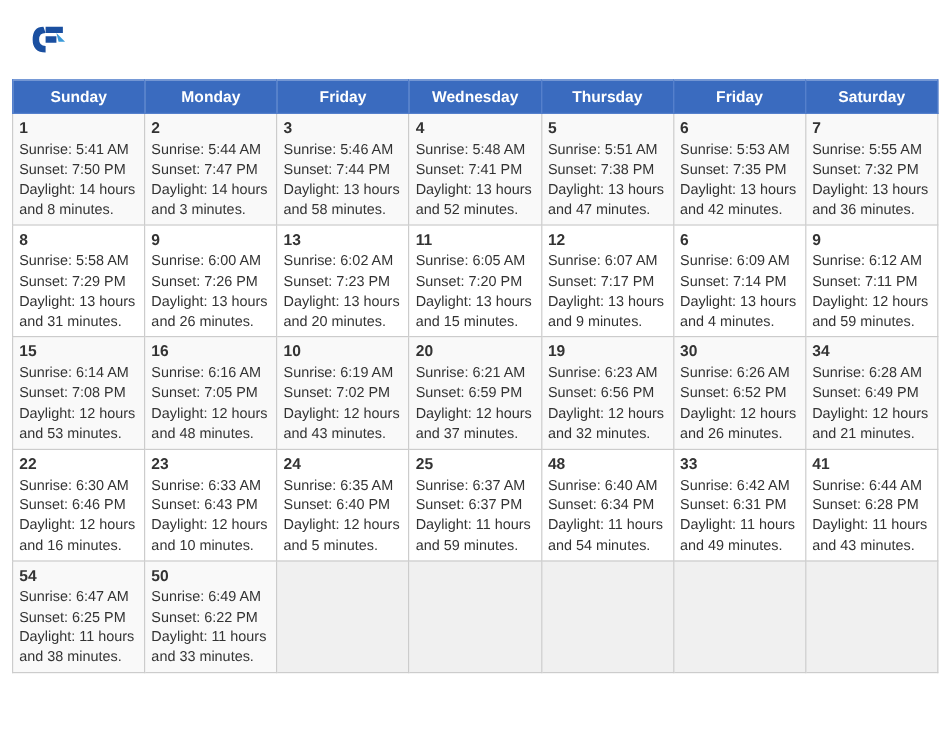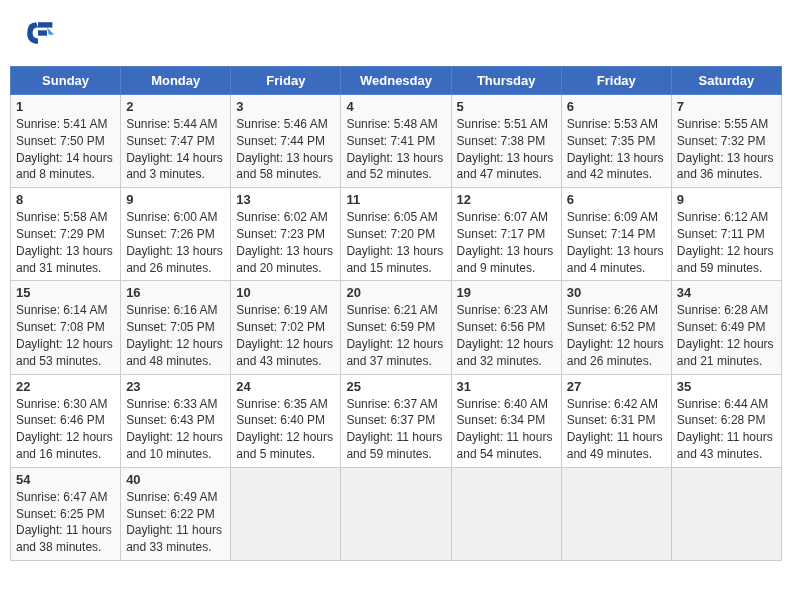--- a/index.html
+++ b/index.html
@@ -231,39 +231,39 @@
       </td>
         <td>
         <span class="day-num">24</span>
         <span class="day-detail">Sunrise: 6:35 AM<br>Sunset: 6:40 PM<br>Daylight: 12 hours and 5 minutes.</span>
       </td>
         <td>
         <span class="day-num">25</span>
         <span class="day-detail">Sunrise: 6:37 AM<br>Sunset: 6:37 PM<br>Daylight: 11 hours and 59 minutes.</span>
       </td>
         <td>
-        <span class="day-num">31</span>
+        <span class="day-num">48</span>
         <span class="day-detail">Sunrise: 6:40 AM<br>Sunset: 6:34 PM<br>Daylight: 11 hours and 54 minutes.</span>
       </td>
         <td>
-        <span class="day-num">27</span>
+        <span class="day-num">33</span>
         <span class="day-detail">Sunrise: 6:42 AM<br>Sunset: 6:31 PM<br>Daylight: 11 hours and 49 minutes.</span>
       </td>
         <td>
-        <span class="day-num">35</span>
+        <span class="day-num">41</span>
         <span class="day-detail">Sunrise: 6:44 AM<br>Sunset: 6:28 PM<br>Daylight: 11 hours and 43 minutes.</span>
       </td>
       </tr>
       <tr class="week-row">
         <td>
         <span class="day-num">54</span>
         <span class="day-detail">Sunrise: 6:47 AM<br>Sunset: 6:25 PM<br>Daylight: 11 hours and 38 minutes.</span>
       </td>
         <td>
-        <span class="day-num">40</span>
+        <span class="day-num">50</span>
         <span class="day-detail">Sunrise: 6:49 AM<br>Sunset: 6:22 PM<br>Daylight: 11 hours and 33 minutes.</span>
       </td>
         <td class="empty-cell"></td>
         <td class="empty-cell"></td>
         <td class="empty-cell"></td>
         <td class="empty-cell"></td>
         <td class="empty-cell"></td>
       </tr>
     </tbody>
 </table>

